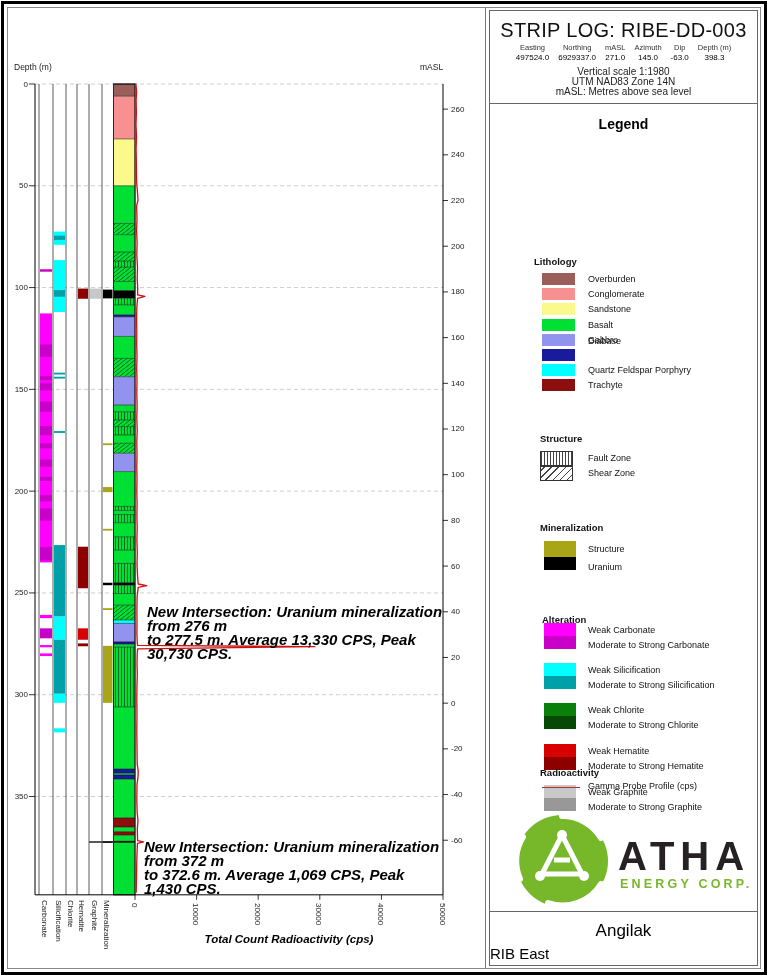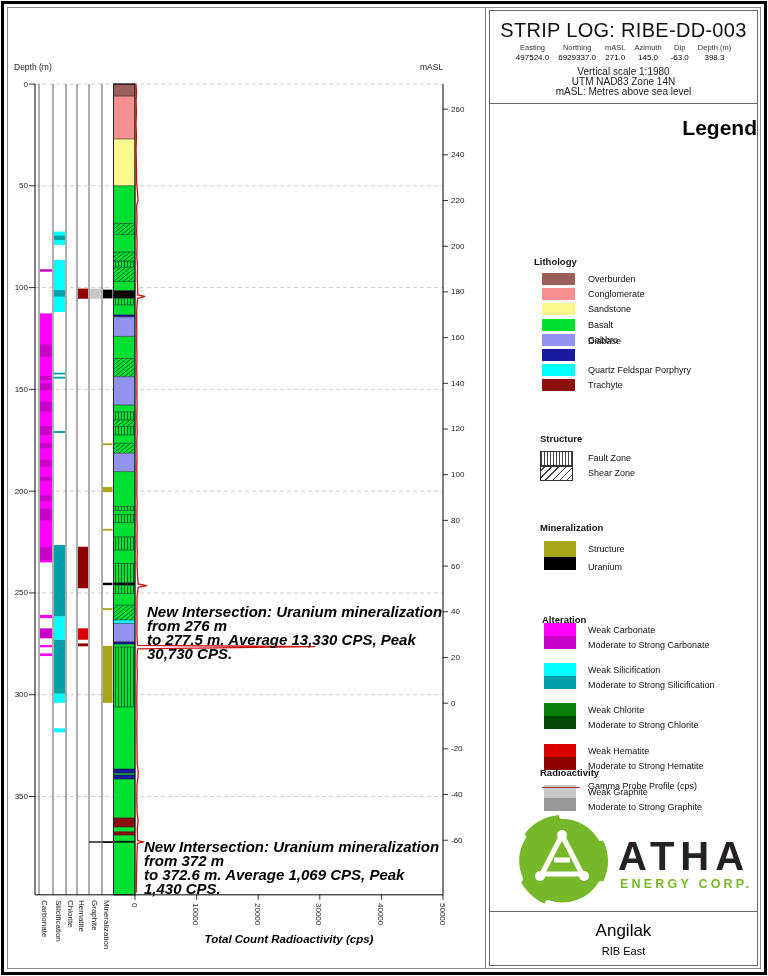--- a/index.html
+++ b/index.html
@@ -25,31 +25,31 @@
   #title-box{top:2px;height:92px;}
   #legend-box{top:95px;height:807px;}
   #footer-box{top:903px;height:53px;}
   #strip-title{position:absolute;left:0;top:8px;width:267px;text-align:center;
     font-size:20px;letter-spacing:0.3px;color:#111;}
   #survey-row{position:absolute;left:0;top:32px;width:267px;display:flex;justify-content:center;gap:9px;}
   .sv-cell{text-align:center;}
   .sv-label{font-size:7.5px;color:#333;}
   .sv-value{font-size:8px;color:#000;margin-top:1px;}
   .note{position:absolute;left:0;width:267px;text-align:center;font-size:10px;color:#222;}
-  #legend-heading{position:absolute;left:0;top:12px;width:267px;text-align:right;
-    font-size:21px;font-weight:bold;}
+  #legend-heading{position:absolute;left:0;top:12px;width:267px;text-align:center;
+    font-size:14px;font-weight:bold;}
   .sec-head{position:absolute;font-size:9.5px;font-weight:bold;color:#111;}
   .sw{position:absolute;width:33px;height:12px;}
   .sw-lab{position:absolute;font-size:9px;color:#111;}
   .pat-vertical{background:repeating-linear-gradient(90deg,#444 0,#444 1px,#fff 1px,#fff 3px);border:1px solid #333;}
   .pat-diagonal{background:repeating-linear-gradient(135deg,#fff 0,#fff 2px,#444 2px,#444 3px,#fff 3px,#fff 5px);border:1px solid #333;}
   .alt-half{position:absolute;left:0;width:32px;height:13px;}
   #radio-line{position:absolute;width:38px;height:0;border-top:1.5px solid #b23030;}
   #footer-line1{position:absolute;left:0;top:9px;width:267px;text-align:center;font-size:17px;}
-  #footer-line2{position:absolute;left:0;top:33px;width:267px;text-align:center;font-size:11px;}
+  #footer-line2{position:absolute;left:0;top:33px;width:267px;font-size:15px;}
 </style>
 </head>
 <body>
 
 <div id="page">
   <div id="border-outer"></div>
   <div id="border-inner"></div>
 
   <div id="chart">
     <svg id="chart-svg" width="484" height="976" viewBox="0 0 484 976">

